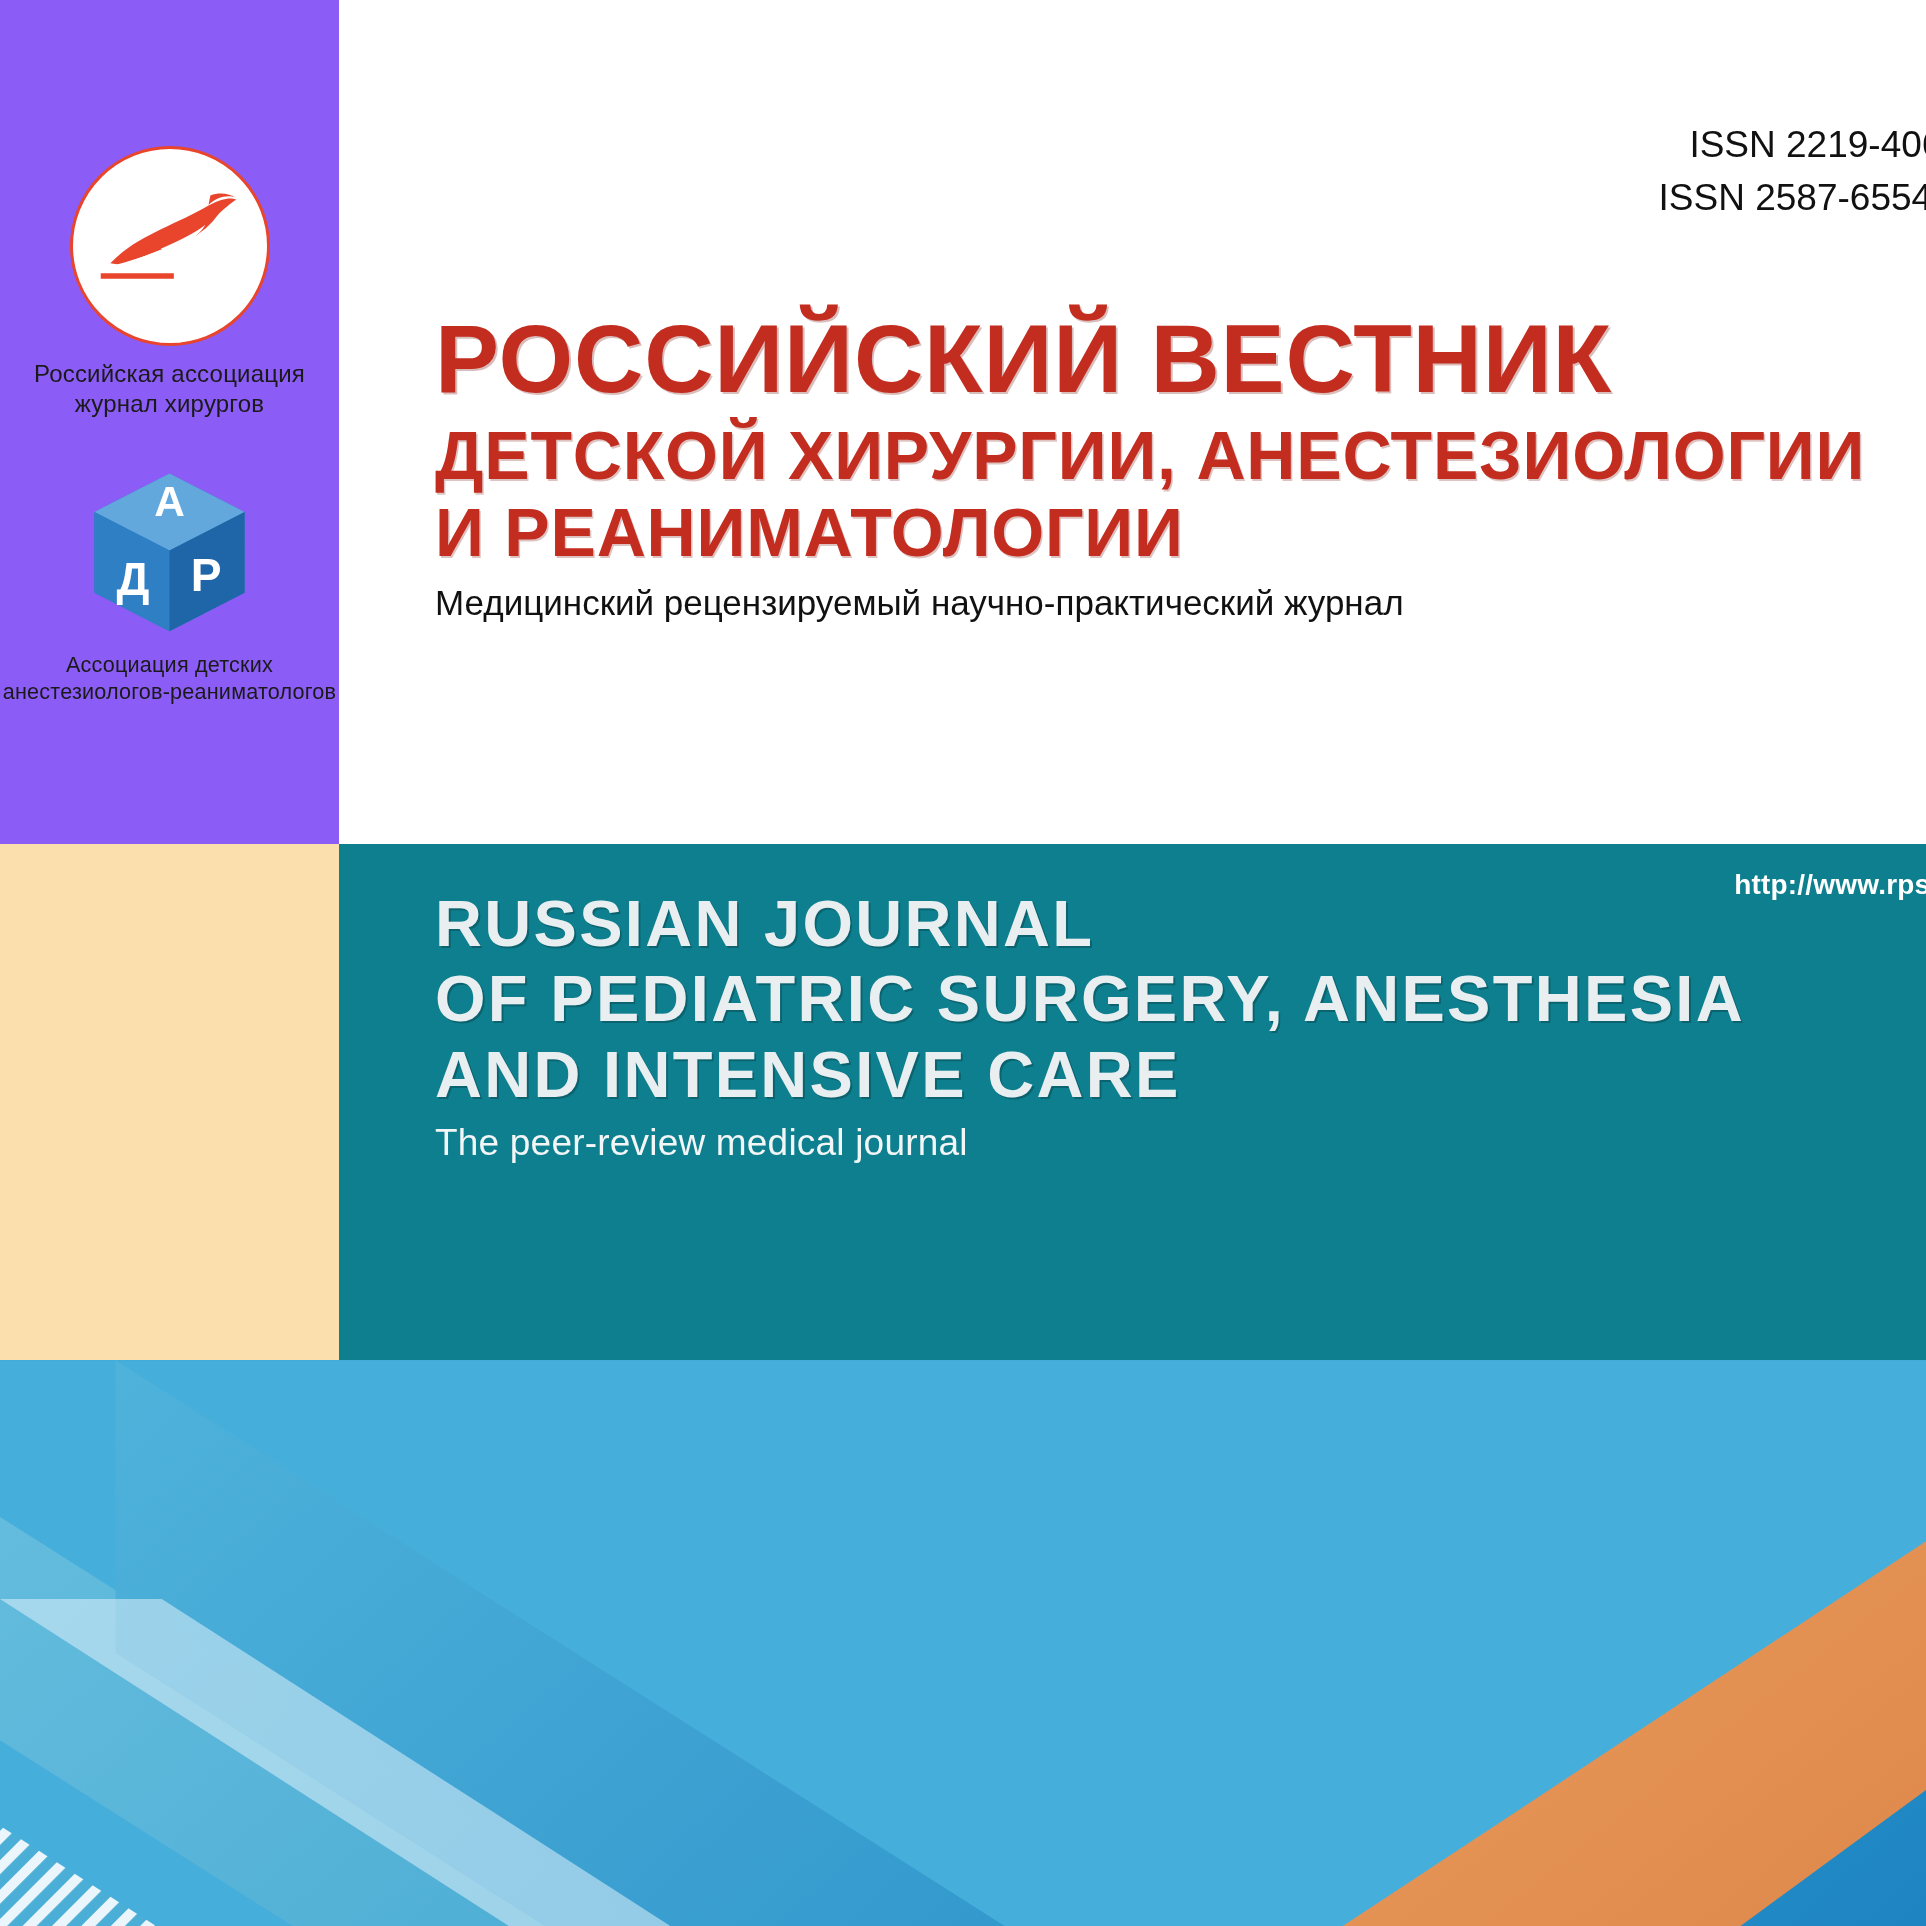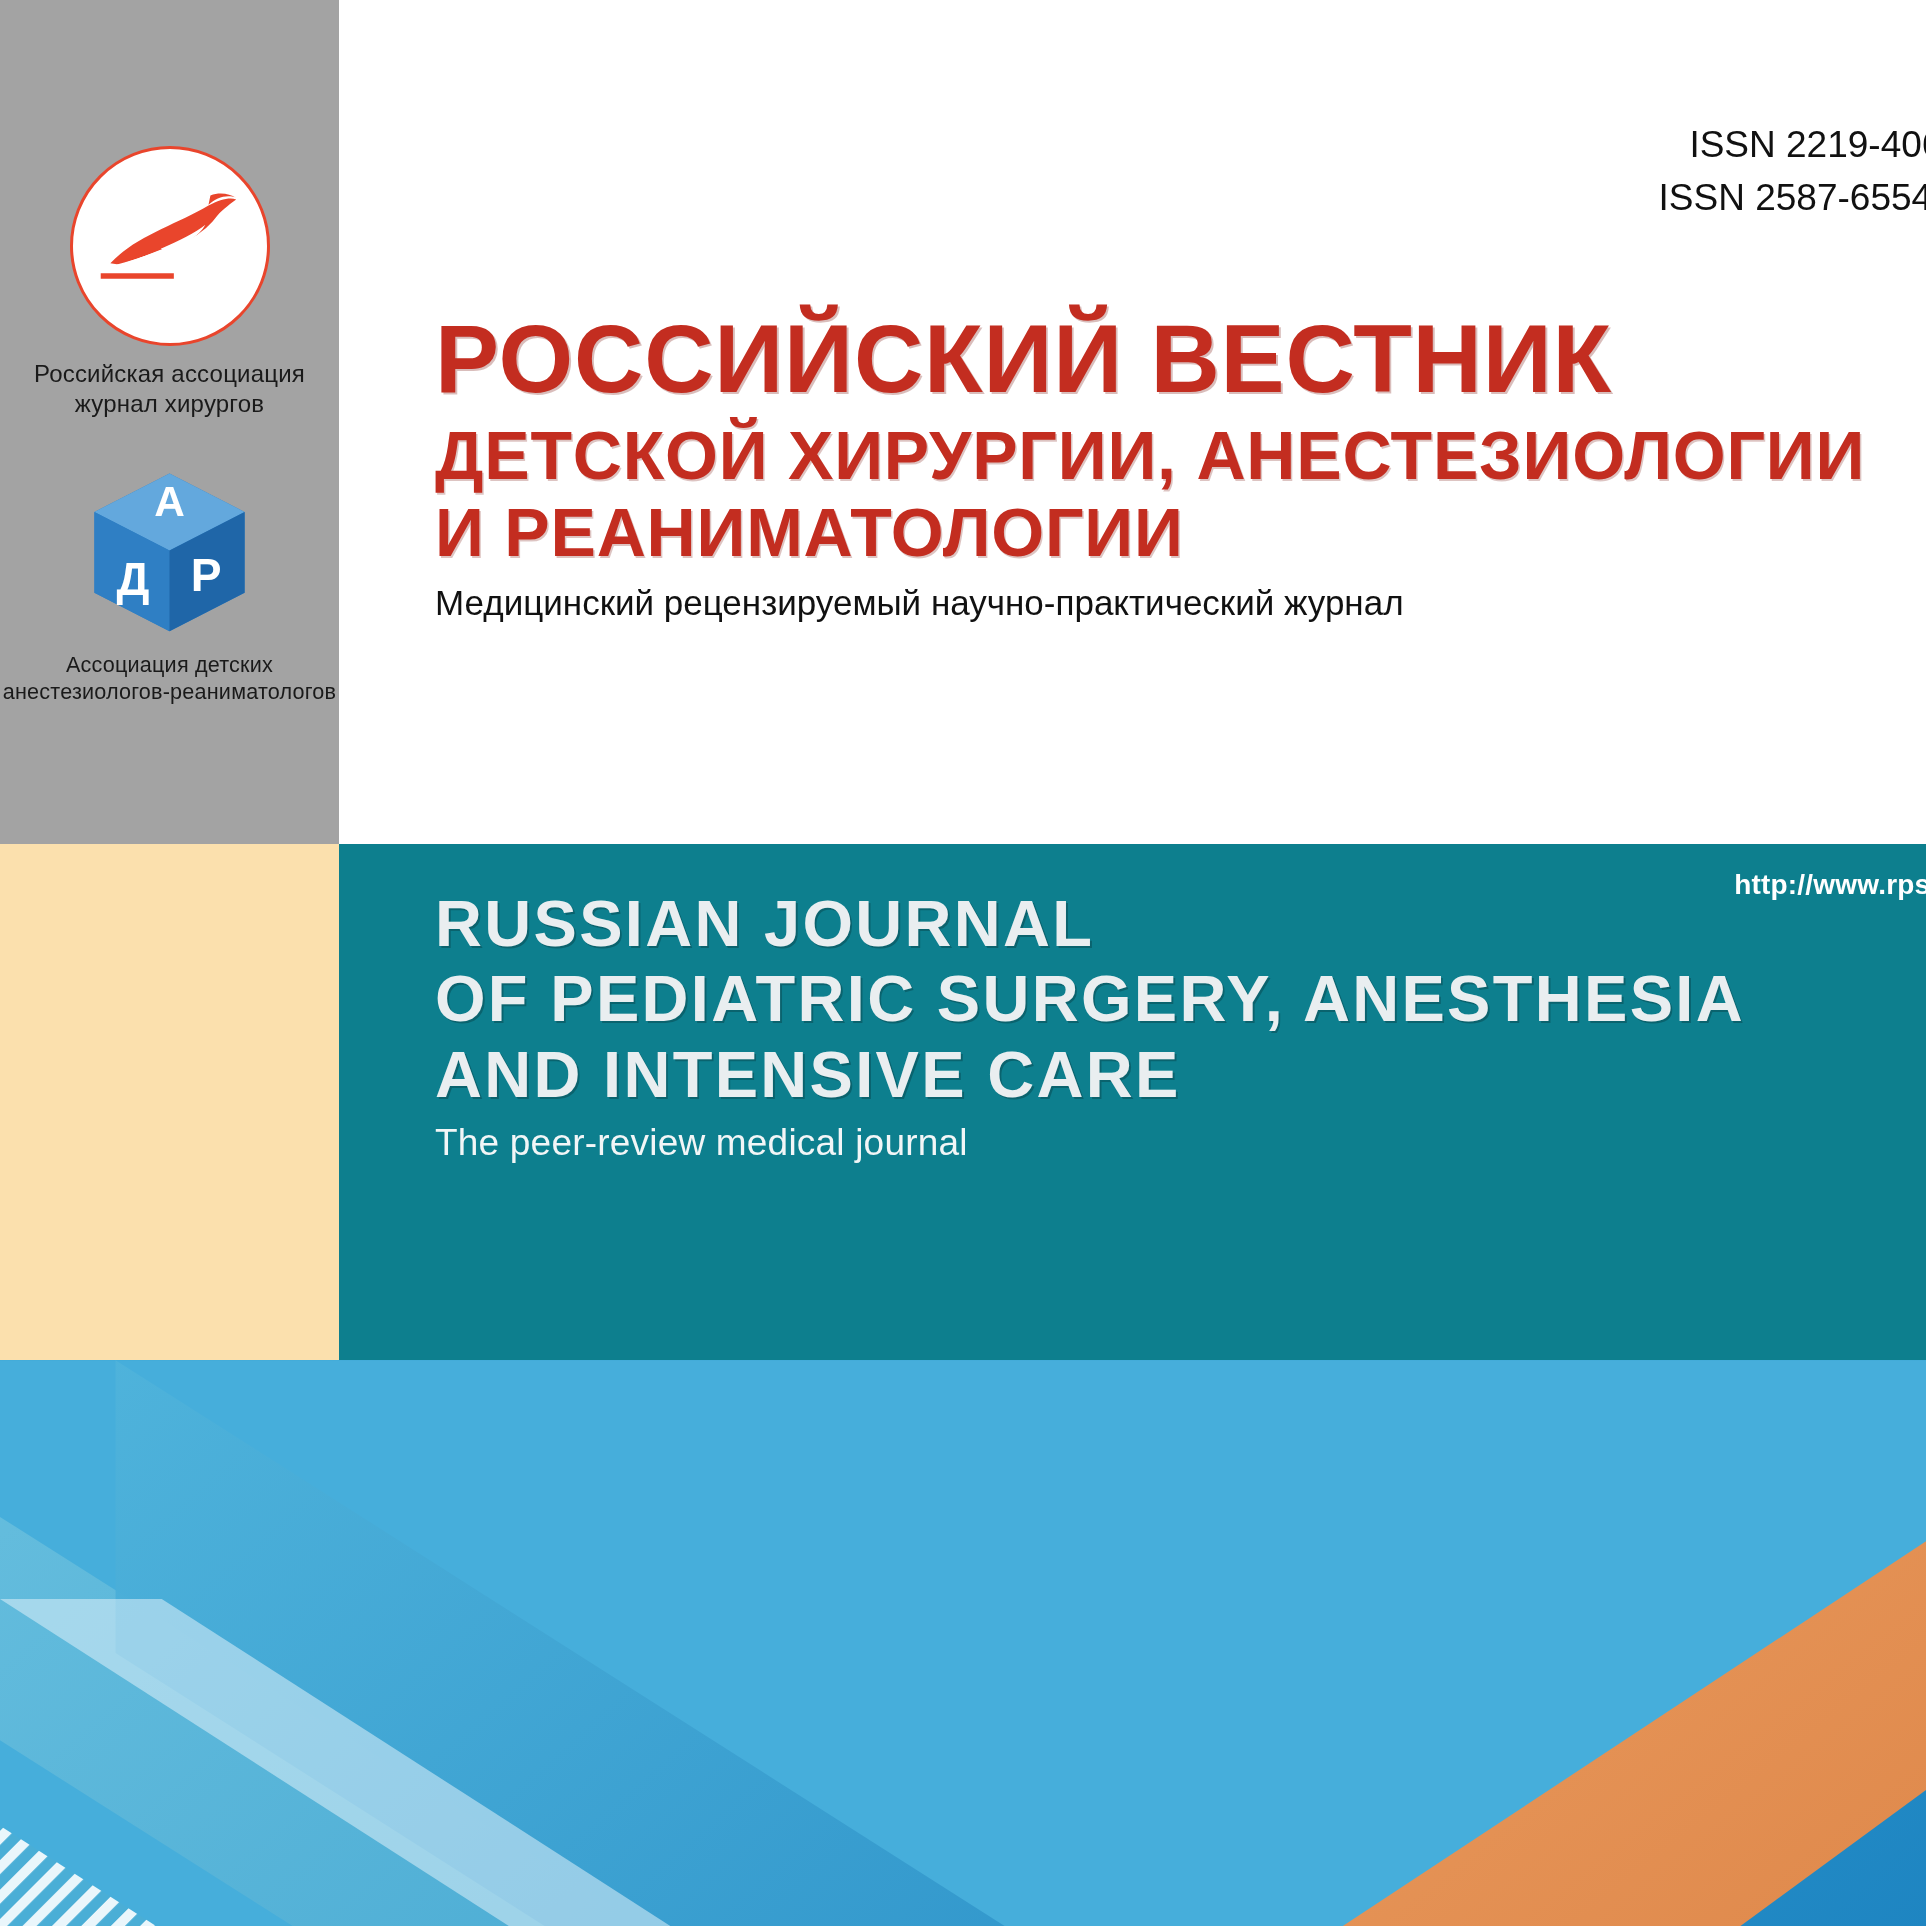--- a/index.html
+++ b/index.html
@@ -26,21 +26,21 @@
     height: 844px;
     background: #ffffff;
   }
 
   
   .logo-strip {
     position: absolute;
     left: 0; top: 0;
     width: 339px;
     height: 844px;
-    background: #a3a3a3;
+    background: #8b5cf6;
   }
 
   .assoc-block {
     position: absolute;
     width: 339px;
     text-align: center;
   }
   .assoc-block.one { top: 146px; }
   .assoc-block.two { top: 458px; }
 

